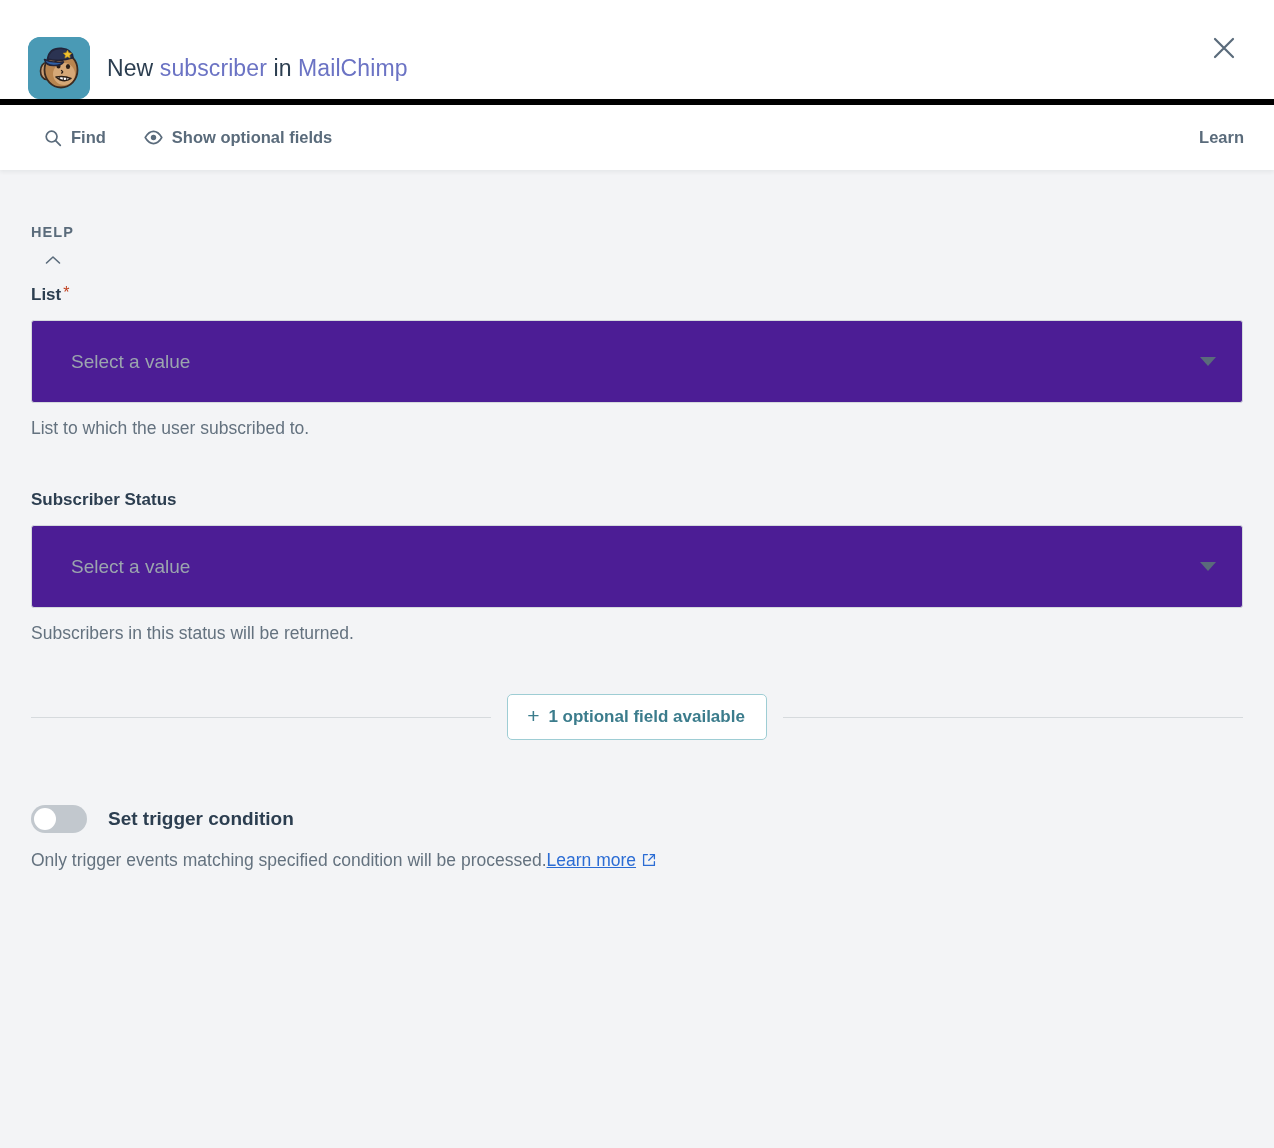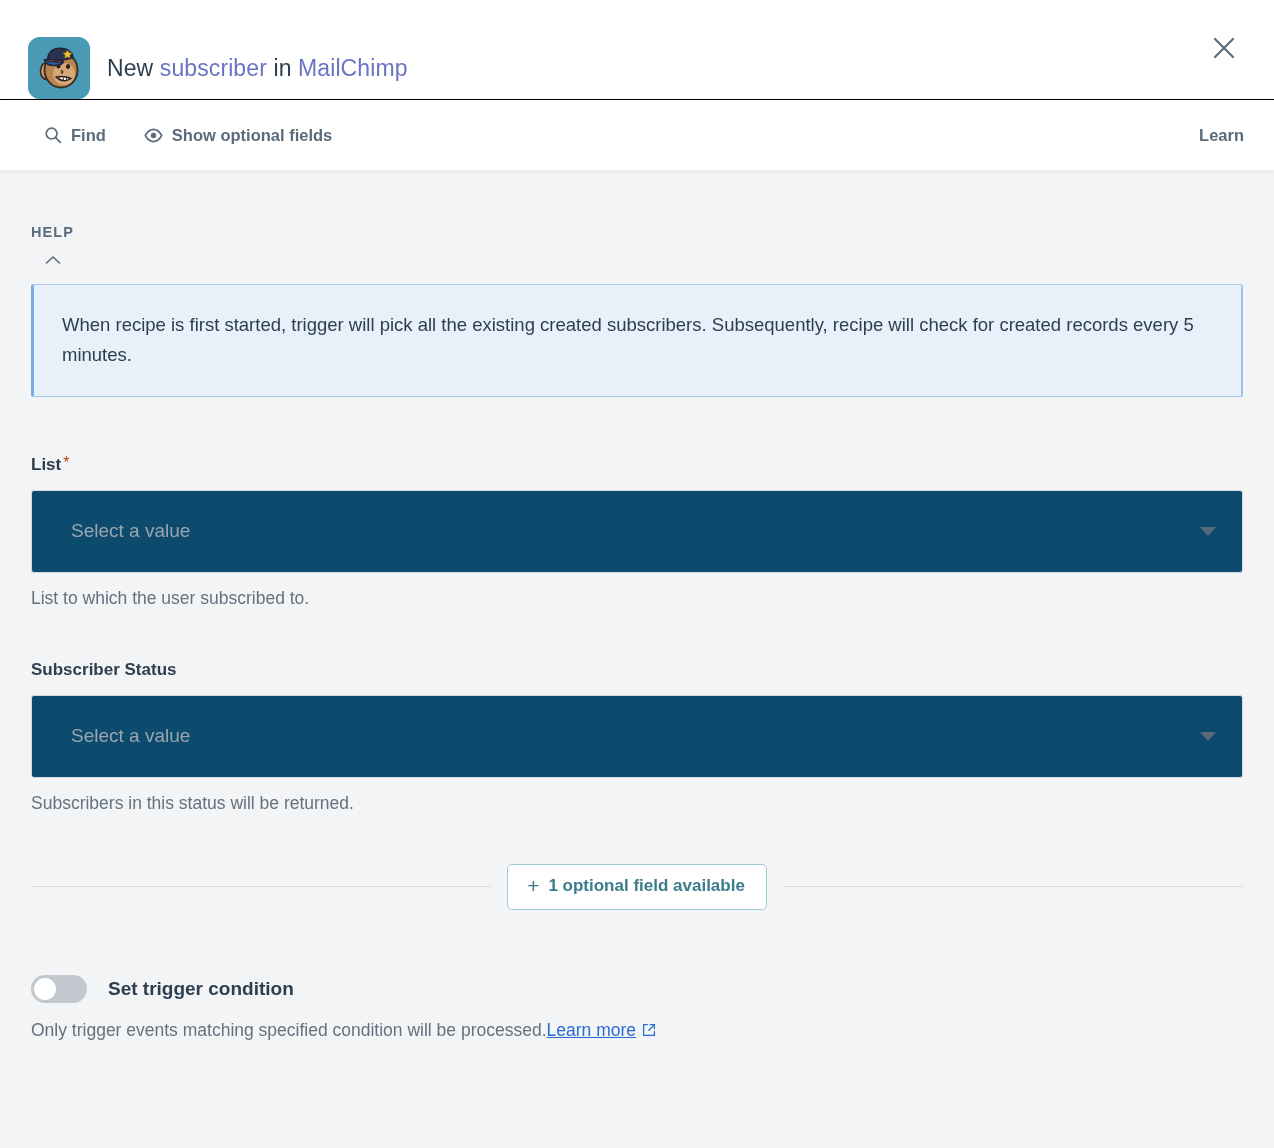--- a/index.html
+++ b/index.html
@@ -56,21 +56,21 @@
     display: flex;
     align-items: center;
     justify-content: center;
     cursor: pointer;
   }
 
   
   .toolbar {
     height: 71px;
     background: #ffffff;
-    border-top: 1px solid #000000;
+    border-top: 6px solid #000000;
     display: flex;
     align-items: center;
     padding: 0 30px 0 44px;
     position: relative;
     box-shadow: 0 2px 4px rgba(40,50,60,0.07);
     z-index: 3;
   }
   .tool-item {
     display: flex;
     align-items: center;
@@ -141,21 +141,21 @@
   }
   .req-star {
     color: #c0401f;
     font-size: 16px;
     font-weight: normal;
     margin-left: 2px;
     vertical-align: 2px;
   }
   .select-box {
     height: 83px;
-    background: #0c4a6e;
+    background: #4c1d95;
     border: 1px solid #d4d9dd;
     border-radius: 3px;
     display: flex;
     align-items: center;
     padding: 0 26px 0 39px;
     cursor: pointer;
     position: relative;
   }
   .select-placeholder {
     font-size: 19px;
@@ -336,23 +336,20 @@
 
   <div class="help-header">
     <span class="help-label">HELP</span>
     <span>
       <svg width="16" height="10" viewBox="0 0 16 10" aria-hidden="true">
         <path d="M1.5 8 L8 2 L14.5 8" fill="none" stroke="#5a6b7b" stroke-width="1.6" stroke-linecap="round" stroke-linejoin="round"></path>
       </svg>
     </span>
   </div>
 
-  <div class="help-box">
-    <p class="help-text">When recipe is first started, trigger will pick all the existing created subscribers. Subsequently, recipe will check for created records every 5 minutes.</p>
-  </div>
 
   <div class="field-block">
     <label class="field-label">
       <span>List</span><span class="req-star">*</span>
     </label>
     <div class="select-box">
       <span class="select-placeholder">Select a value</span>
       <span class="caret"></span>
     </div>
     <div class="field-hint">List to which the user subscribed to.</div>

